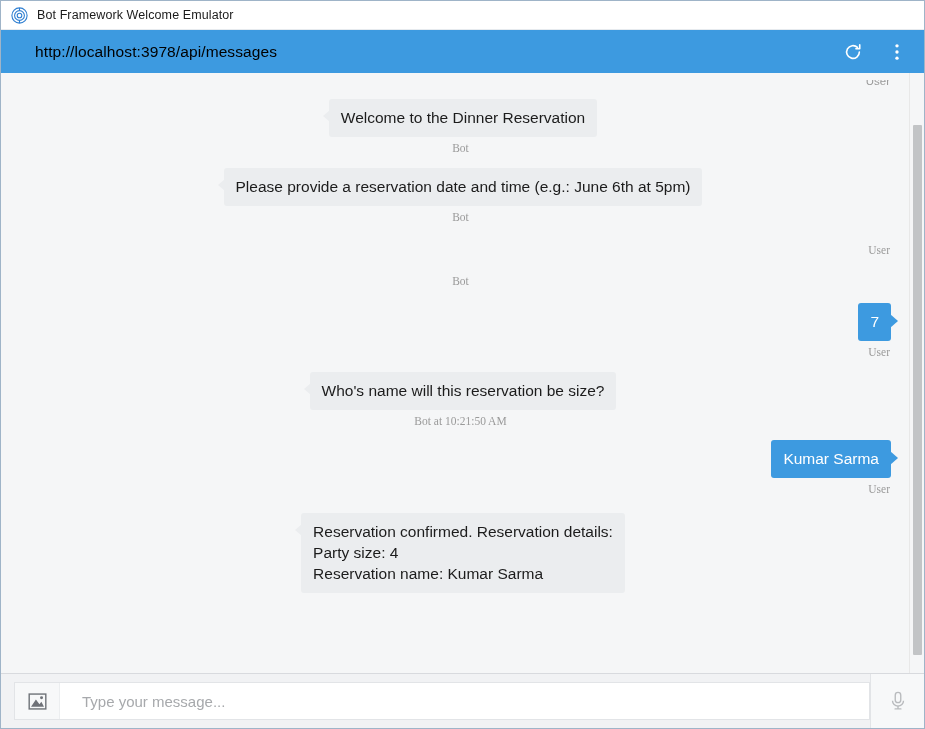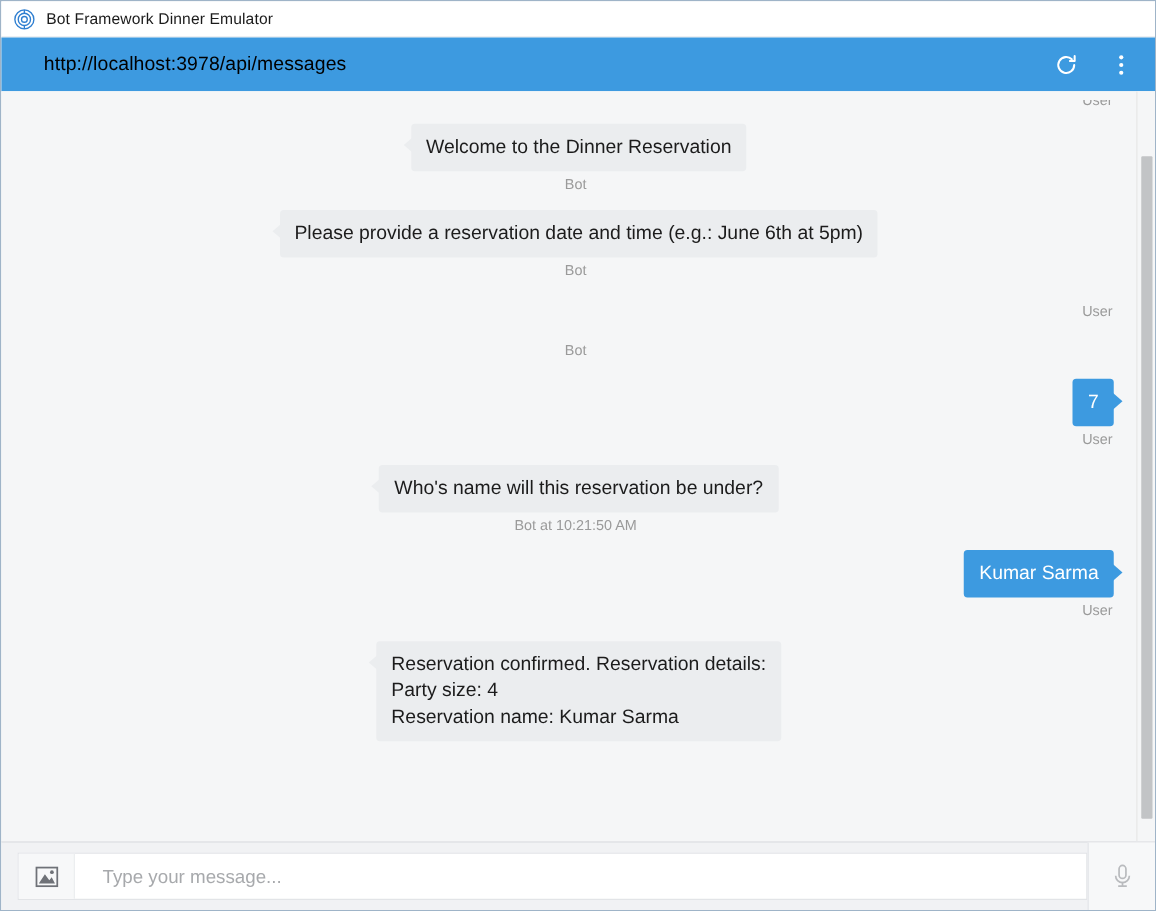--- a/index.html
+++ b/index.html
@@ -146,20 +146,21 @@
     border-top: 7px solid transparent;
     border-bottom: 7px solid transparent;
     border-left: 8px solid #3d9ae0;
   }
   .bubble .line { display: block; }
 
   .msg-meta {
     font-size: 11.5px;
     color: #9a9a9a;
     margin-top: 5px;
+    font-family: Liberation Serif, serif;
   }
   .msg-row.bot  .msg-meta { margin-left: 1px; }
   .msg-row.user .msg-meta { margin-right: 8px; }
 
   
   .clipped-top {
     height: 9px;
     overflow: hidden;
     display: flex;
     justify-content: flex-end;
@@ -258,21 +259,21 @@
 
   <div class="titlebar">
     <span class="app-icon">
       <svg viewBox="0 0 17 17" width="17" height="17" aria-hidden="true">
         <circle cx="8.5" cy="8.5" r="7.6" fill="none" stroke="#2f7fd1" stroke-width="1.1"></circle>
         <circle cx="8.5" cy="8.5" r="4.9" fill="none" stroke="#2f7fd1" stroke-width="1.1"></circle>
         <circle cx="8.5" cy="8.5" r="2.3" fill="none" stroke="#2f7fd1" stroke-width="1.1"></circle>
         <path d="M8.5 0.9 L8.5 3.6 M8.5 13.4 L8.5 16.1" stroke="#2f7fd1" stroke-width="1.1"></path>
       </svg>
     </span>
-    <span class="titlebar-text">Bot Framework Dinner Emulator</span>
+    <span class="titlebar-text">Bot Framework Welcome Emulator</span>
   </div>
 
   <div class="header">
     <span class="endpoint-url">http://localhost:3978/api/messages</span>
     <div class="header-actions">
       <span class="hdr-btn">
         <svg viewBox="0 0 22 22" width="20" height="20" aria-hidden="true">
           <path d="M18 11a7 7 0 1 1-2.1-5" fill="none" stroke="#ffffff" stroke-width="1.8" stroke-linecap="round"></path>
           <path d="M18.4 3.2 L18.4 7.4 L14.2 7.4" fill="none" stroke="#ffffff" stroke-width="1.8" stroke-linecap="round" stroke-linejoin="round"></path>
         </svg>
@@ -318,21 +319,21 @@
 
       <div class="msg-row user" style="margin-top:16px;">
         <div class="bubble user">
           <span class="line">7</span>
         </div>
         <div class="msg-meta">User</div>
       </div>
 
       <div class="msg-row bot" style="margin-top:14px;">
         <div class="bubble bot">
-          <span class="line">Who's name will this reservation be under?</span>
+          <span class="line">Who's name will this reservation be size?</span>
         </div>
         <div class="msg-meta">Bot at 10:21:50 AM</div>
       </div>
 
       <div class="msg-row user" style="margin-top:13px;">
         <div class="bubble user">
           <span class="line">Kumar Sarma</span>
         </div>
         <div class="msg-meta">User</div>
       </div>

